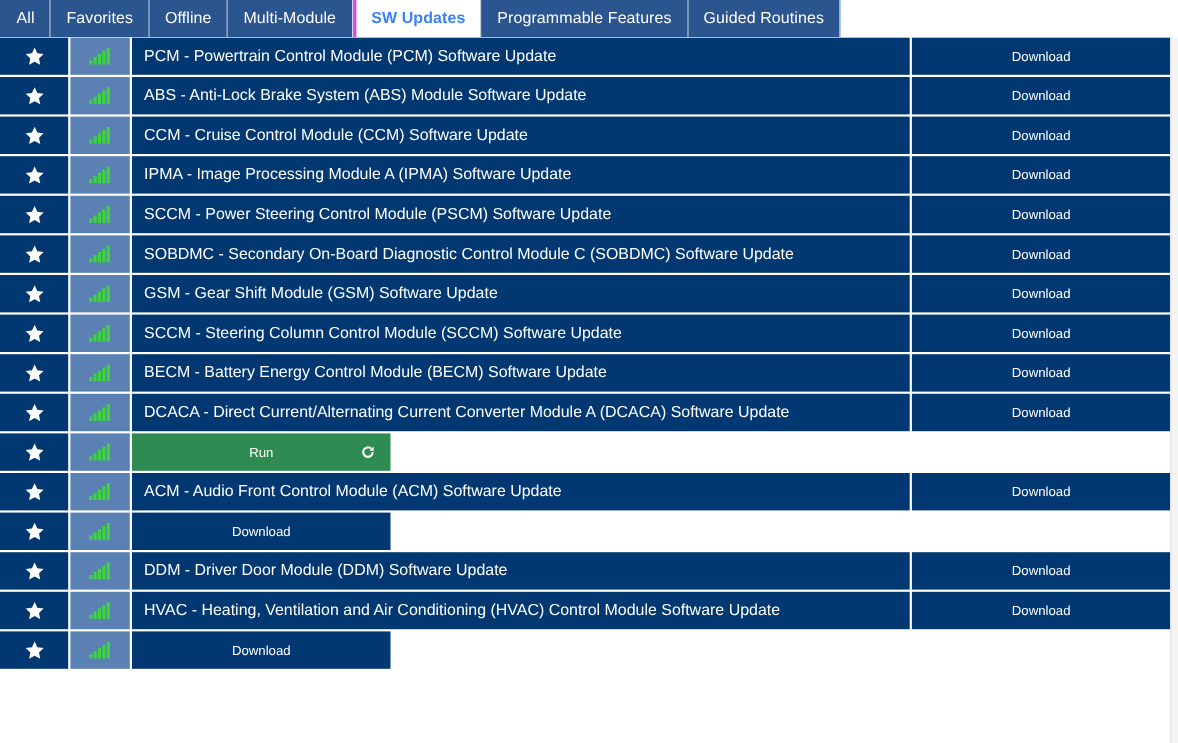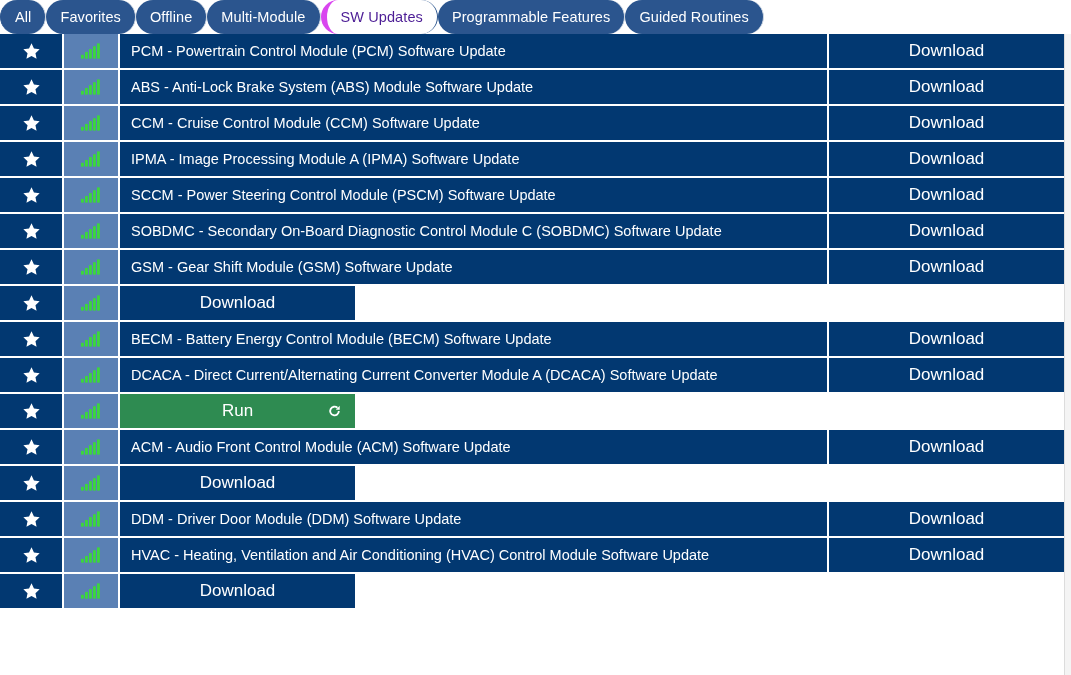--- a/index.html
+++ b/index.html
@@ -45,31 +45,30 @@
     align-items: center;
     justify-content: center;
     padding: 0 14px;
     height: 34px;
     box-sizing: border-box;
     border-right: 1px solid #cfd8e3;
     white-space: nowrap;
     letter-spacing: 0.1px;
     cursor: pointer;
     user-select: none;
-    border-radius: 17px;
   }
   .tab:first-child {
     border-left: 1px solid #2b558e;
   }
   .tab.active {
     background: #ffffff;
-    color: #4c1d95;
+    color: #3b82f6;
     border-right: 1px solid #2b558e;
-    border-left: 6px solid #d946ef;
-    font-weight: 400;
+    border-left: 3px solid #d946ef;
+    font-weight: 700;
   }
   .tabbar-filler {
     flex: 1 1 auto;
     background: #ffffff;
     height: 34px;
   }
 
   
   .table {
     position: absolute;
@@ -118,21 +117,21 @@
     white-space: nowrap;
     overflow: hidden;
     cursor: pointer;
   }
   .cell-action {
     width: 235px;
     flex: 0 0 235px;
     justify-content: center;
     position: relative;
     color: #ffffff;
-    font-size: 17px;
+    font-size: 12px;
     cursor: pointer;
   }
   .cell-action.run {
     background: #2e8b51;
   }
 
   
   .star-icon {
     display: block;
     width: 19px;
@@ -374,20 +373,21 @@
           <span>
             <svg class="signal-icon" viewBox="0 0 21 16" aria-hidden="true">
               <rect x="0.00" y="12" width="3" height="4" fill="#3cd63c"></rect>
               <rect x="4.20" y="9" width="3" height="7" fill="#3cd63c"></rect>
               <rect x="8.40" y="6" width="3" height="10" fill="#3cd63c"></rect>
               <rect x="12.60" y="3" width="3" height="13" fill="#3cd63c"></rect>
               <rect x="16.80" y="0" width="3" height="16" fill="#3cd63c"></rect>
             </svg>
           </span>
         </div>
+        <div class="cell cell-label">SCCM - Steering Column Control Module (SCCM) Software Update</div>
         <div class="cell cell-action">
           <span>Download</span>
         </div>
       </div>
       <div class="row">
         <div class="cell cell-fav">
           <span>
             <svg class="star-icon" viewBox="0 0 24 24" aria-hidden="true">
               <path fill="#ffffff" d="M12 1.6l3.1 6.6 7.2 .9-5.3 5 1.4 7.2L12 17.8 5.6 21.3 7 14.1 1.7 9.1l7.2-.9z"></path>
             </svg>

